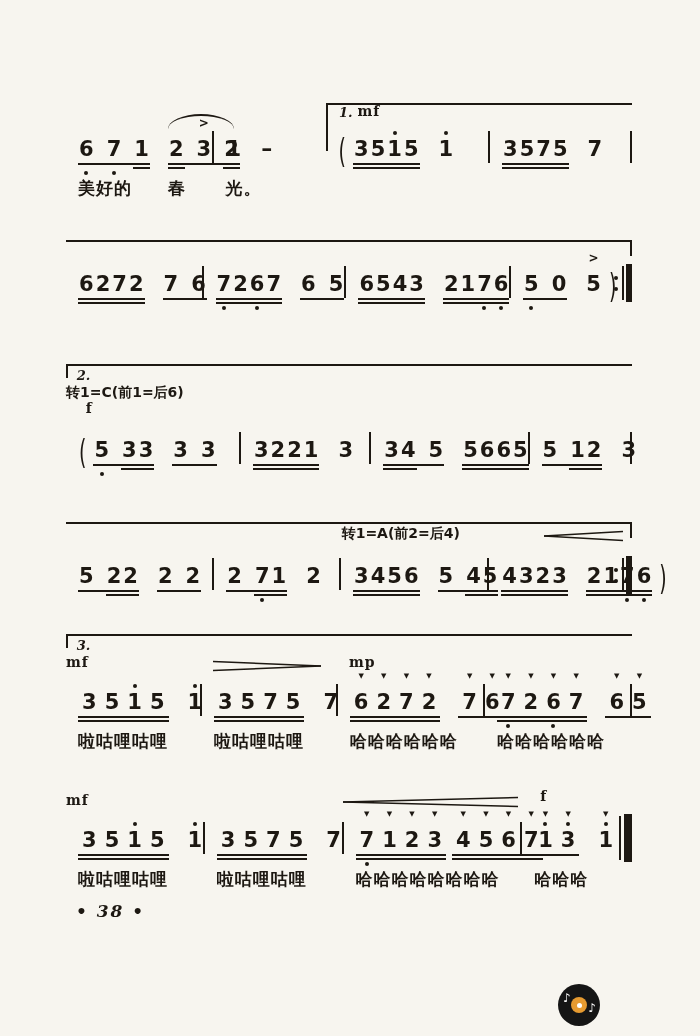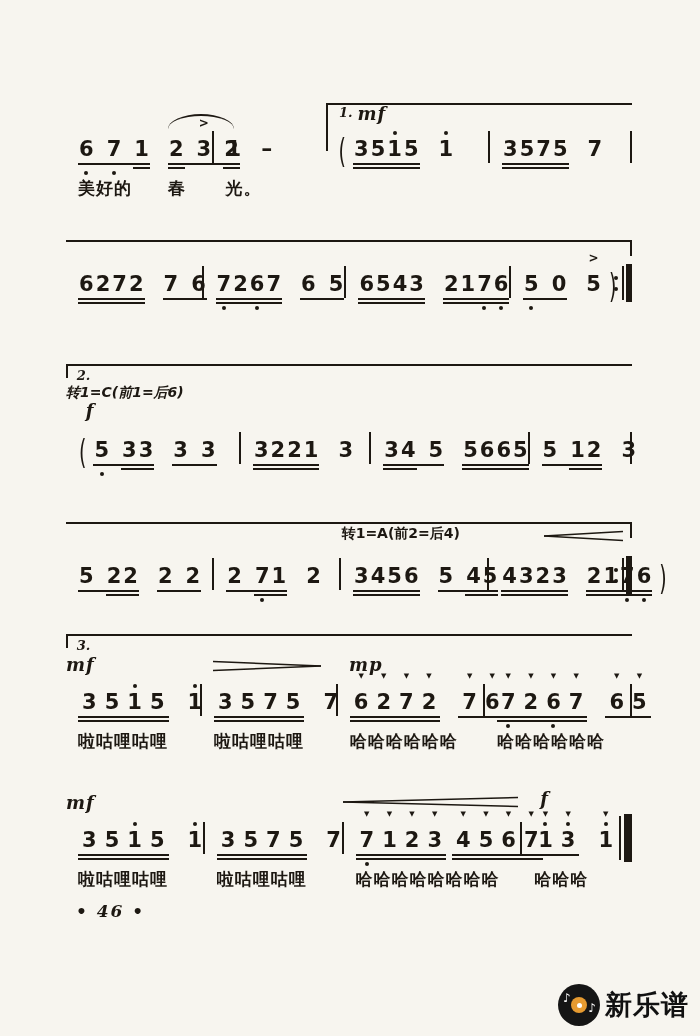--- a/index.html
+++ b/index.html
@@ -7,21 +7,21 @@
   body{
     width:700px;height:1036px;position:relative;overflow:hidden;
     background:#f7f5ef;
     font-family:"DejaVu Sans",sans-serif;color:var(--ink);
   }
   #score{position:absolute;inset:0;}
   .system{position:absolute;left:66px;width:566px;}
   .topline{position:absolute;height:2px;background:var(--ink);}
   .tick{position:absolute;width:2px;background:var(--ink);}
   .volta{position:absolute;font-family:"DejaVu Serif",serif;font-style:italic;font-weight:bold;font-size:13px;}
-  .dyn{position:absolute;font-family:"DejaVu Serif",serif;font-style:italic;font-weight:bold;font-size:18px;letter-spacing:1px;}
+  .dyn{position:absolute;font-family:"DejaVu Serif",serif;font-weight:bold;font-size:14px;letter-spacing:1px;}
   .ann{position:absolute;font-weight:bold;font-size:14px;white-space:nowrap;}
   .hair{position:absolute;line-height:0;}
   .notes{position:absolute;left:0;right:0;display:flex;align-items:flex-start;}
   .measure{flex-basis:0;min-width:0;display:flex;flex-direction:column;}
   .mrow{display:flex;gap:18px;padding-left:12px;padding-right:6px;}
   .group{position:relative;display:flex;flex-direction:column;align-items:flex-start;}
   .grow{display:flex;gap:6px;}
   .tok{position:relative;display:inline-flex;}
   .cell{position:relative;display:inline-flex;flex-direction:column;align-items:center;margin:0 1px;}
   .sp .cell{margin:0 4px;}
@@ -505,21 +505,21 @@
             <div class="rthin"></div>
             <div class="rthick"></div>
           </div>
         </div>
       </div>
       <div class="system" style="top: 362px; height: 105px;">
         <div class="topline" style="left: 0%; width: 100%; top: 2px;"></div>
         <div class="tick" style="top: 2px; height: 14px; left: 0%;"></div>
         <div class="volta" style="left: calc(0.5% + 8px); top: 6px;">2.</div>
         <div class="dyn" style="left: 3.5%; top: 38px;">f</div>
-        <div class="ann" style="left: 0%; top: 22px; font-style: italic;">转1=C(前1=后6)</div>
+        <div class="ann" style="left: 0%; top: 22px;">转1=C(前1=后6)</div>
         <div class="notes" style="top: 58px;">
           <div class="measure" style="flex-grow: 31;">
             <div class="mrow">
               <div class="group">
                 <div class="grow">
                   <span class="tok">
                     <span class="cell par">
                       <span class="mk"></span>
                       <span class="mk"></span>
                       <span class="d">(</span>
@@ -1394,23 +1394,22 @@
               </div>
             </div>
           </div>
           <div class="fin">
             <div class="fthin"></div>
             <div class="fthick"></div>
           </div>
         </div>
       </div>
     </div>
-  <div class="pagenum">• 46 •</div>
+  <div class="pagenum">• 38 •</div>
   <div class="brand">
     <div class="disc">
       <span class="dnote n1">♪</span>
       <span class="dnote n2">♪</span>
       <div class="dlabel"></div>
       <div class="dhole"></div>
     </div>
-    <div class="btext">新乐谱</div>
   </div>
 </div>
 
 </body></html>

